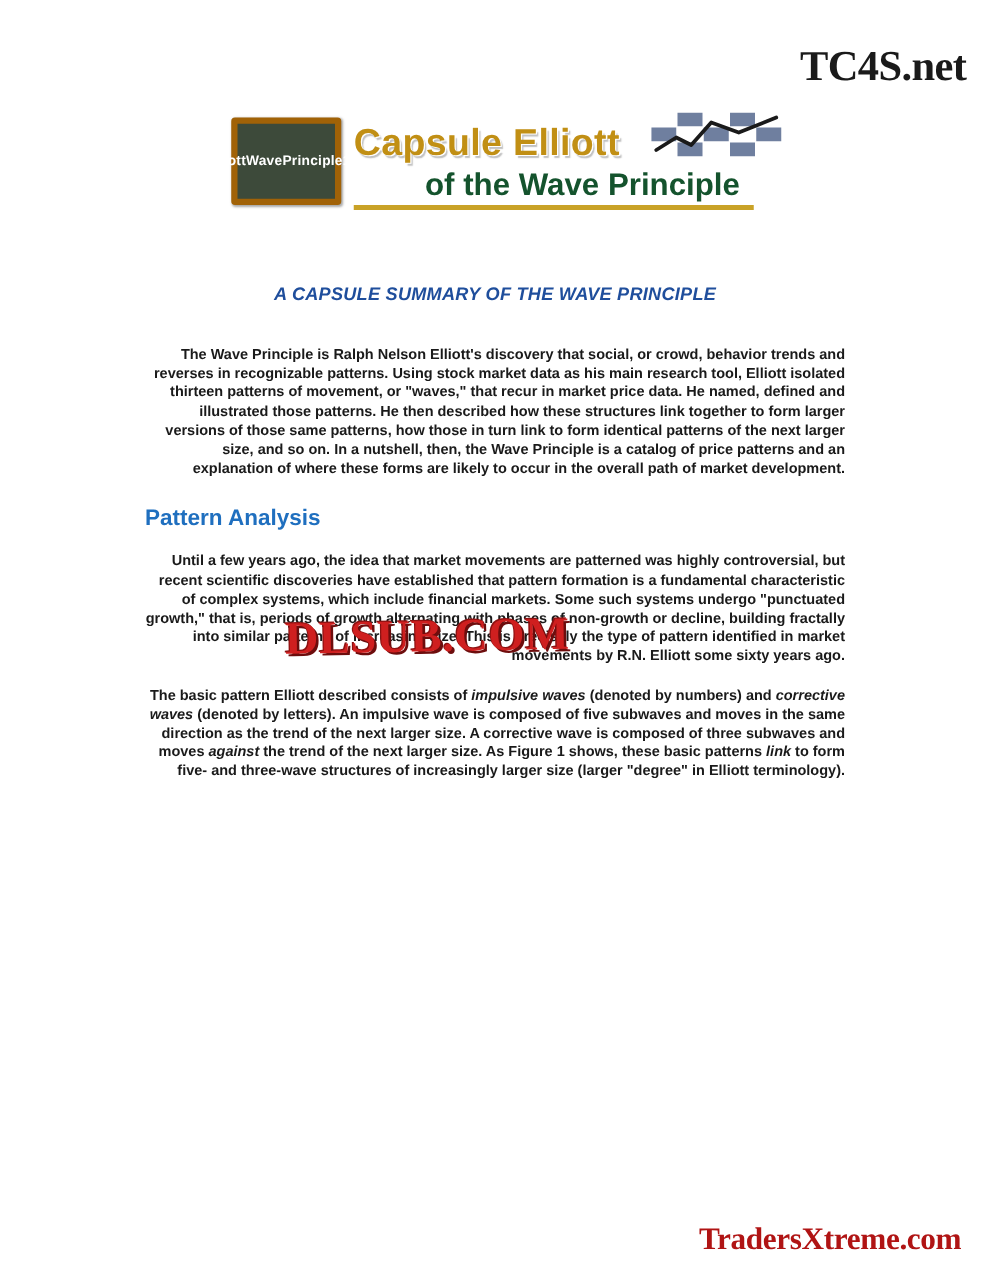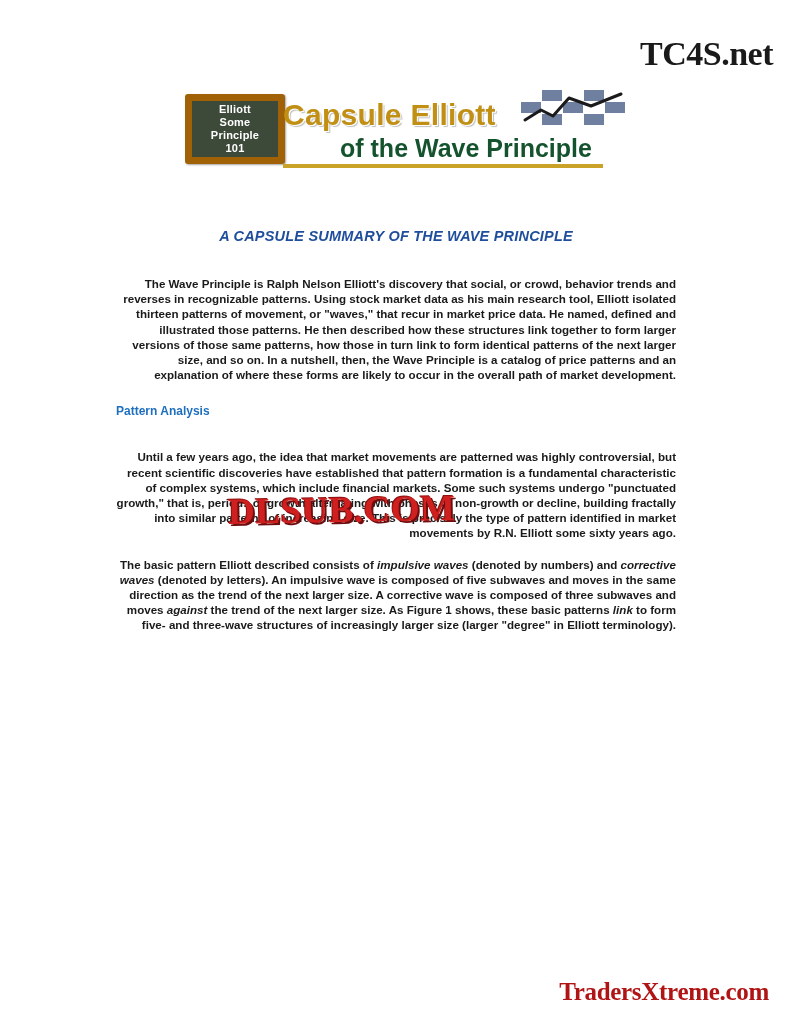--- a/index.html
+++ b/index.html
@@ -51,28 +51,28 @@
     position: absolute;
     left: 185px;
     top: 90px;
     width: 445px;
     height: 92px;
   }
   .chalkboard {
     position: absolute;
     left: 0;
     top: 4px;
-    width: 100px;
+    width: 88px;
     height: 70px;
     background: #3d4a3a;
-    border: 7px solid #a16207;
+    border: 5px solid #a16207;
     border-radius: 3px;
     box-sizing: border-box;
     display: flex;
-    flex-direction: column;
+    flex-direction: row;
     align-items: center;
     justify-content: center;
     box-shadow: 1px 1px 2px rgba(0,0,0,0.35);
   }
   .chalkboard span {
     display: block;
     color: #ffffff;
     font-family: "Liberation Sans", sans-serif;
     font-weight: bold;
     font-size: 11px;
@@ -139,23 +139,23 @@
   .body-text {
     font-size: 11.6px;
     line-height: 15.2px;
     color: #1a1a1a;
     margin: 0 0 16px 0;
     text-align: right;
     font-weight: bold;
   }
   .section-head {
     font-weight: bold;
-    font-size: 12px;
+    font-size: 18px;
     color: #1f6fbf;
-    margin: 22px 0 31px 0;
+    margin: 22px 0 16px 0;
   }
   .body-text em {
     font-style: italic;
   }
 
   
   .watermark {
     position: absolute;
     left: 228px;
     top: 488px;
@@ -173,21 +173,21 @@
 <body>
 
 <div class="page">
 
   <div class="site-brand">TC4S.net</div>
 
   <div class="logo-banner">
 
     <div class="chalkboard">
       <span>Elliott</span>
-      <span>Some</span>
+      <span>Wave</span>
       <span>Principle</span>
       <span>101</span>
     </div>
 
     <div class="wave-chip">
       <svg width="105" height="36" viewBox="0 0 105 36" aria-hidden="true">
         <g>
           <rect x="0" y="0" width="20" height="11" fill="#ffffff"></rect>
           <rect x="21" y="0" width="20" height="11" fill="#6f7f9f"></rect>
           <rect x="42" y="0" width="20" height="11" fill="#ffffff"></rect>

